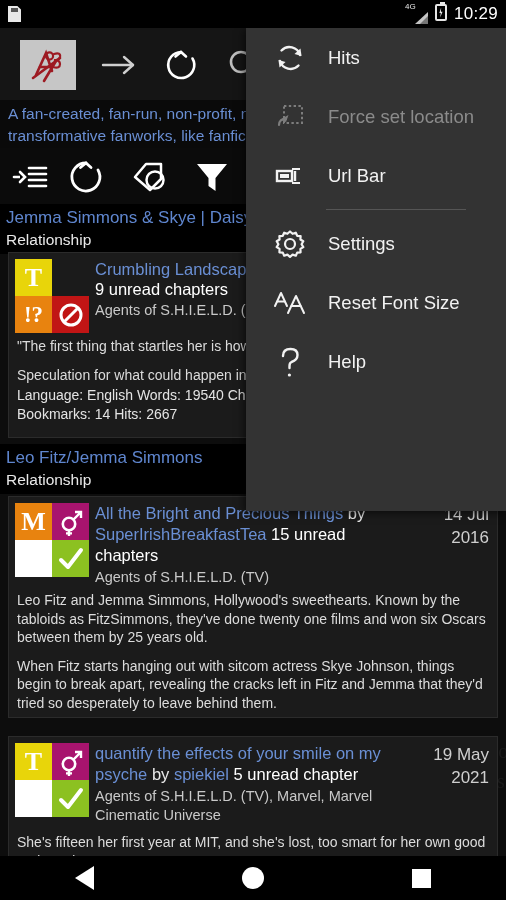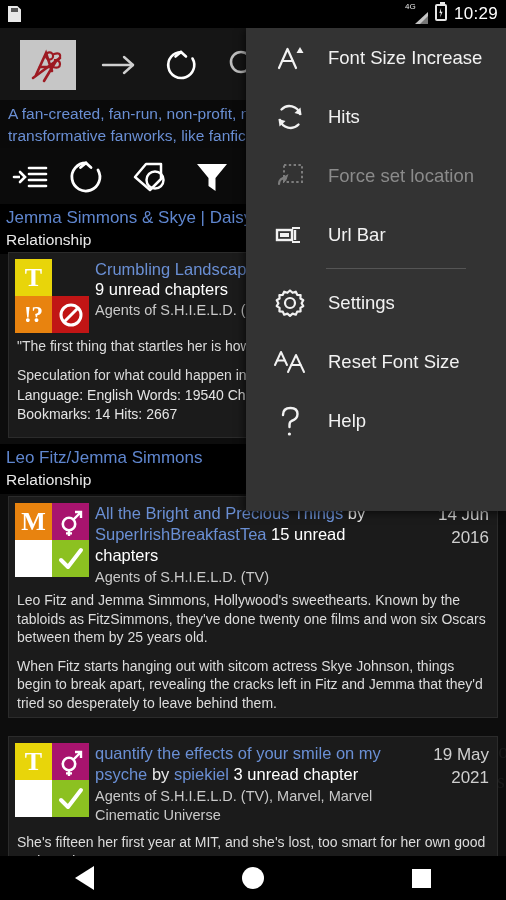--- a/index.html
+++ b/index.html
@@ -332,21 +332,21 @@
       <div class="card-meta" style="padding-right:88px;">
         <div class="worktitle">
           <span>All the Bright and Precious Things</span>
           <span class="by">by</span>
           <span class="author">SuperIrishBreakfastTea</span>
           <span class="unread">15 unread chapters</span>
         </div>
         <div class="fandom">Agents of S.H.I.E.L.D. (TV)</div>
       </div>
       <div class="card-date">
-        <div>14 Jun</div>
+        <div>14 Jul</div>
         <div>2016</div>
       </div>
     </div>
     <div class="summary">
       <p>Leo Fitz and Jemma Simmons, Hollywood's sweethearts. Known by the tabloids as FitzSimmons, they've done twenty one films and won six Oscars between them by 25 years old.</p>
       <p>When Fitz starts hanging out with sitcom actress Skye Johnson, things begin to break apart, revealing the cracks left in Fitz and Jemma that they'd tried so desperately to leave behind them.</p>
 
     </div>
 
   </div>
@@ -373,48 +373,36 @@
               <path d="M4 14 L11 21 L24 4" fill="none" stroke="#fff" stroke-width="4" stroke-linecap="round" stroke-linejoin="round"></path>
             </svg>
           </div>
         </div>
       </div>
       <div class="card-meta" style="padding-right:88px;">
         <div class="worktitle">
           <span>quantify the effects of your smile on my psyche</span>
           <span class="by">by</span>
           <span class="author">spiekiel</span>
-          <span class="unread">3 unread chapter</span>
+          <span class="unread">5 unread chapter</span>
         </div>
         <div class="fandom">Agents of S.H.I.E.L.D. (TV),  Marvel, Marvel Cinematic Universe</div>
       </div>
       <div class="card-date">
         <div>19 May</div>
         <div>2021</div>
       </div>
     </div>
     <div class="summary" style="padding-top:8px;">
       <p>She's fifteen her first year at MIT, and she's lost, too smart for her own good and too damn</p>
     </div>
   </div>
 
   <div class="menu">
 
-    <div class="menu-item">
-      <span class="menu-icon">
-        <svg width="32" height="32" viewBox="0 0 32 32">
-          <g fill="none" stroke="#f2f2f2" stroke-width="2.2" stroke-linecap="round" stroke-linejoin="round">
-            <path d="M5 26 L13.5 7 L22 26"></path>
-              <path d="M8.5 19 H18.5"></path>
-          </g>
-          <path d="M26 5 L29.5 11 L22.5 11 Z" fill="#f2f2f2"></path>
-        </svg>
-      </span>
-      <span class="menu-label">Font Size Increase</span>
-    </div>
 
     <div class="menu-item">
       <span class="menu-icon">
         <svg width="32" height="32" viewBox="0 0 32 32">
           <g fill="none" stroke="#f2f2f2" stroke-width="2.4" stroke-linecap="round">
             <path d="M26 13 A11 11 0 0 0 7.5 8.5"></path>
             <path d="M6 19 A11 11 0 0 0 24.5 23.5"></path>
           </g>
           <path d="M26.5 6.5 L27.5 14 L20.5 12 Z" fill="#f2f2f2"></path>
           <path d="M5.5 25.5 L4.5 18 L11.5 20 Z" fill="#f2f2f2"></path>

